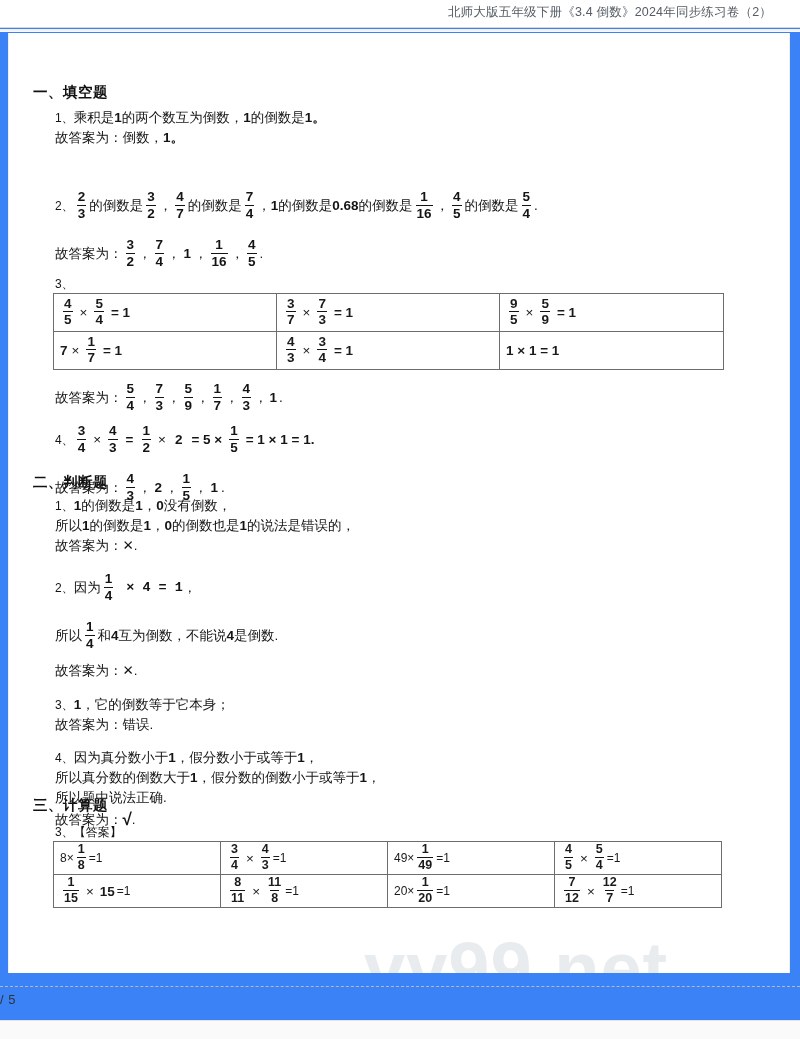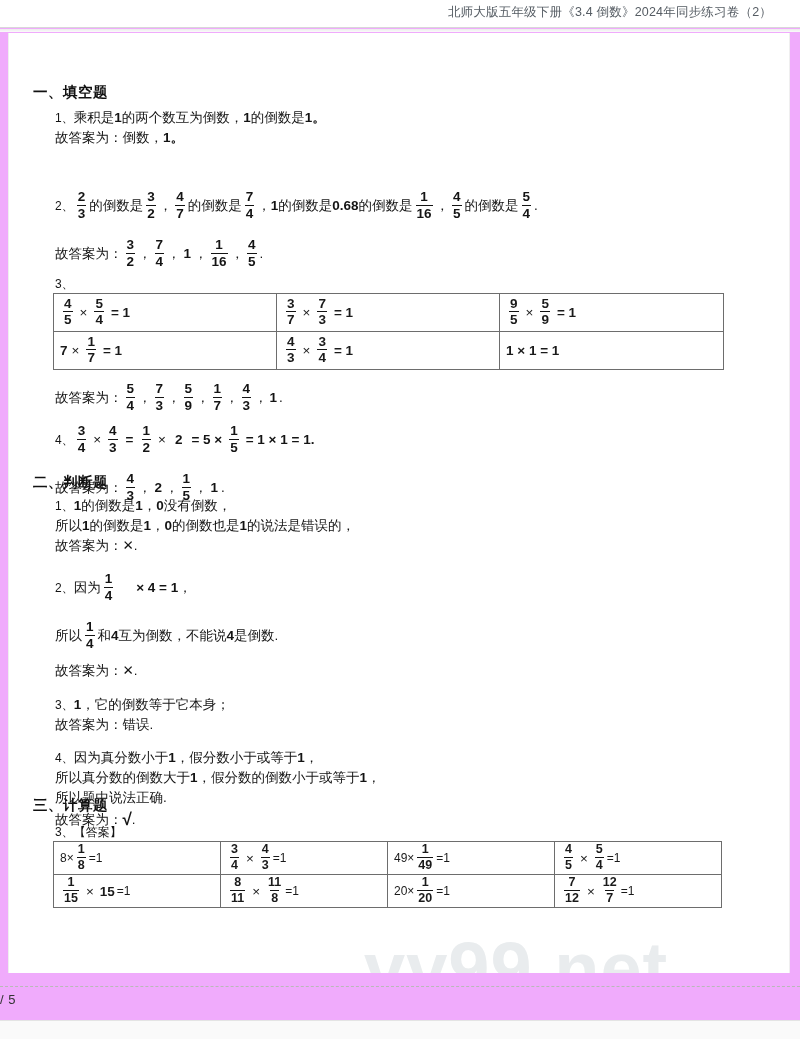--- a/index.html
+++ b/index.html
@@ -13,21 +13,21 @@
     position: relative;
     font-family: "Liberation Sans", "DejaVu Sans", sans-serif;
     color: #1a1a1a;
     overflow: hidden;
   }
 
   
   #viewer {
     position: absolute;
     inset: 0;
-    background: #f0abfc;
+    background: #3b82f6;
   }
   #header-bar {
     position: absolute;
     left: 0; top: 0;
     width: 800px;
     height: 28px;
     background: #ffffff;
     border-bottom: 1px solid #d8d8d8;
     box-sizing: border-box;
   }
@@ -456,21 +456,21 @@
         <span class="txt">.</span>
       </div>
 
       <div class="qline" style="position:absolute;left:46px;top:540px;">
         <span class="txt num-small">2、</span>
         <span class="txt">因为</span>
         <span class="frac">
             <span class="n">1</span>
             <span class="d">4</span>
           </span>
-        <span class="txt b" style="margin-left:20px;">× 4 = 1</span>
+        <span class="txt b" style="margin-left:10px;font-family:Liberation Mono, monospace;">× 4 = 1</span>
         <span class="txt">，</span>
       </div>
       <div class="qline" style="position:absolute;left:46px;top:588px;">
         <span class="txt">所以</span>
         <span class="frac">
             <span class="n">1</span>
             <span class="d">4</span>
           </span>
         <span class="txt">和</span>
         <span class="txt b">4</span>

